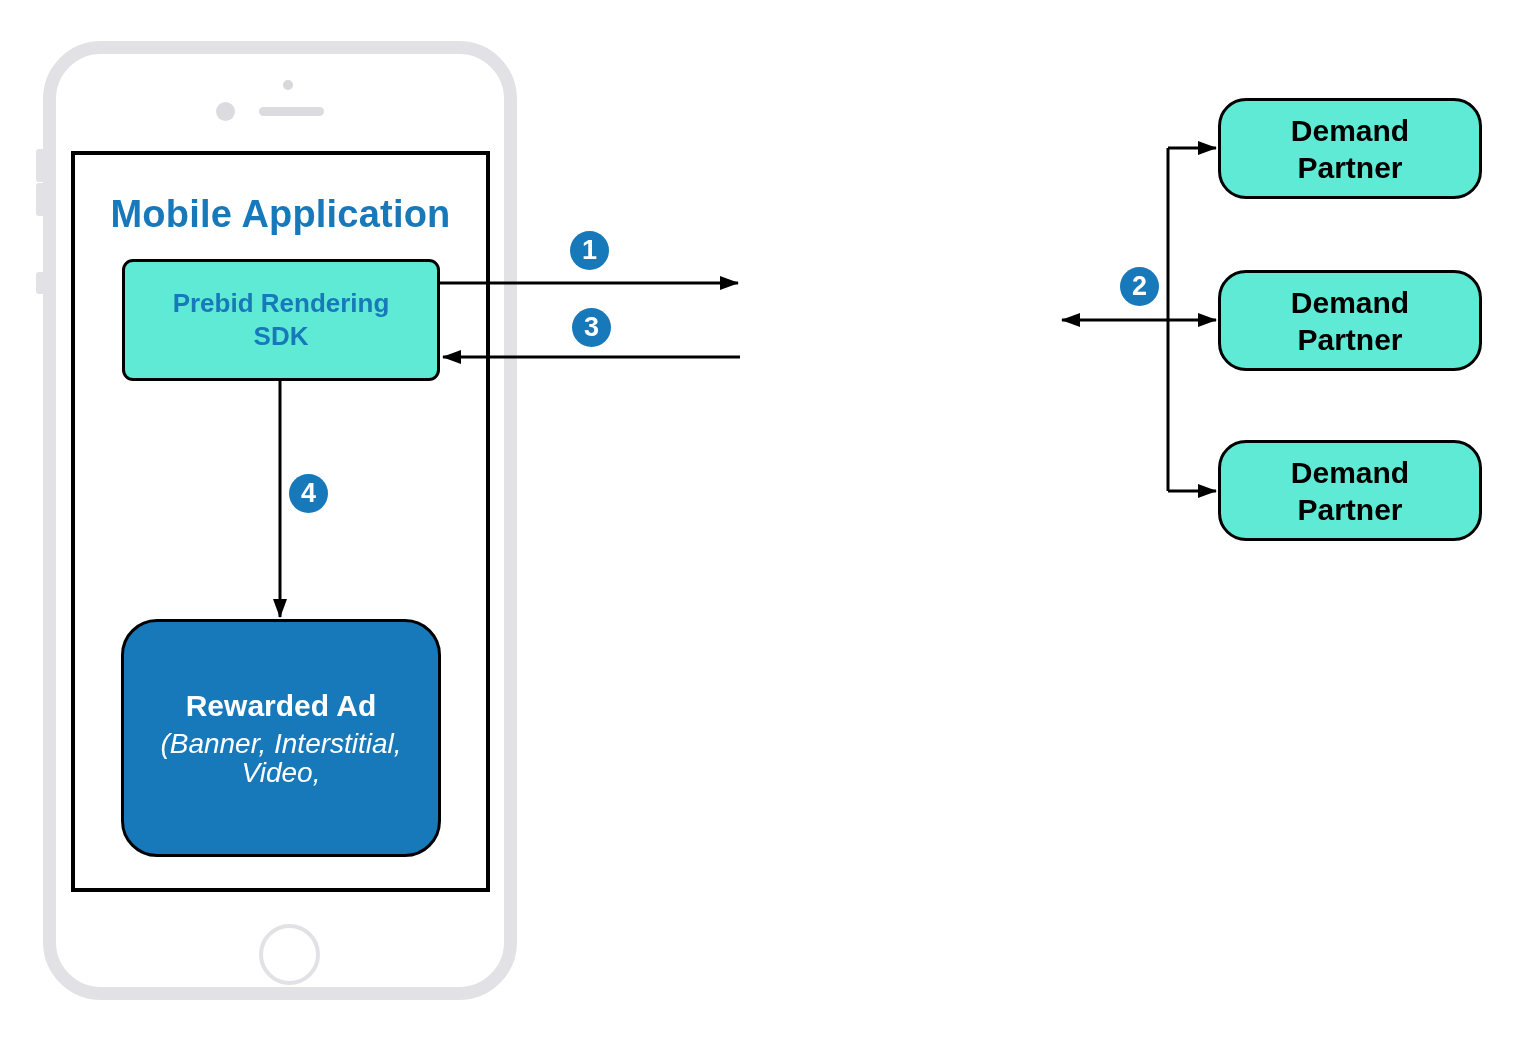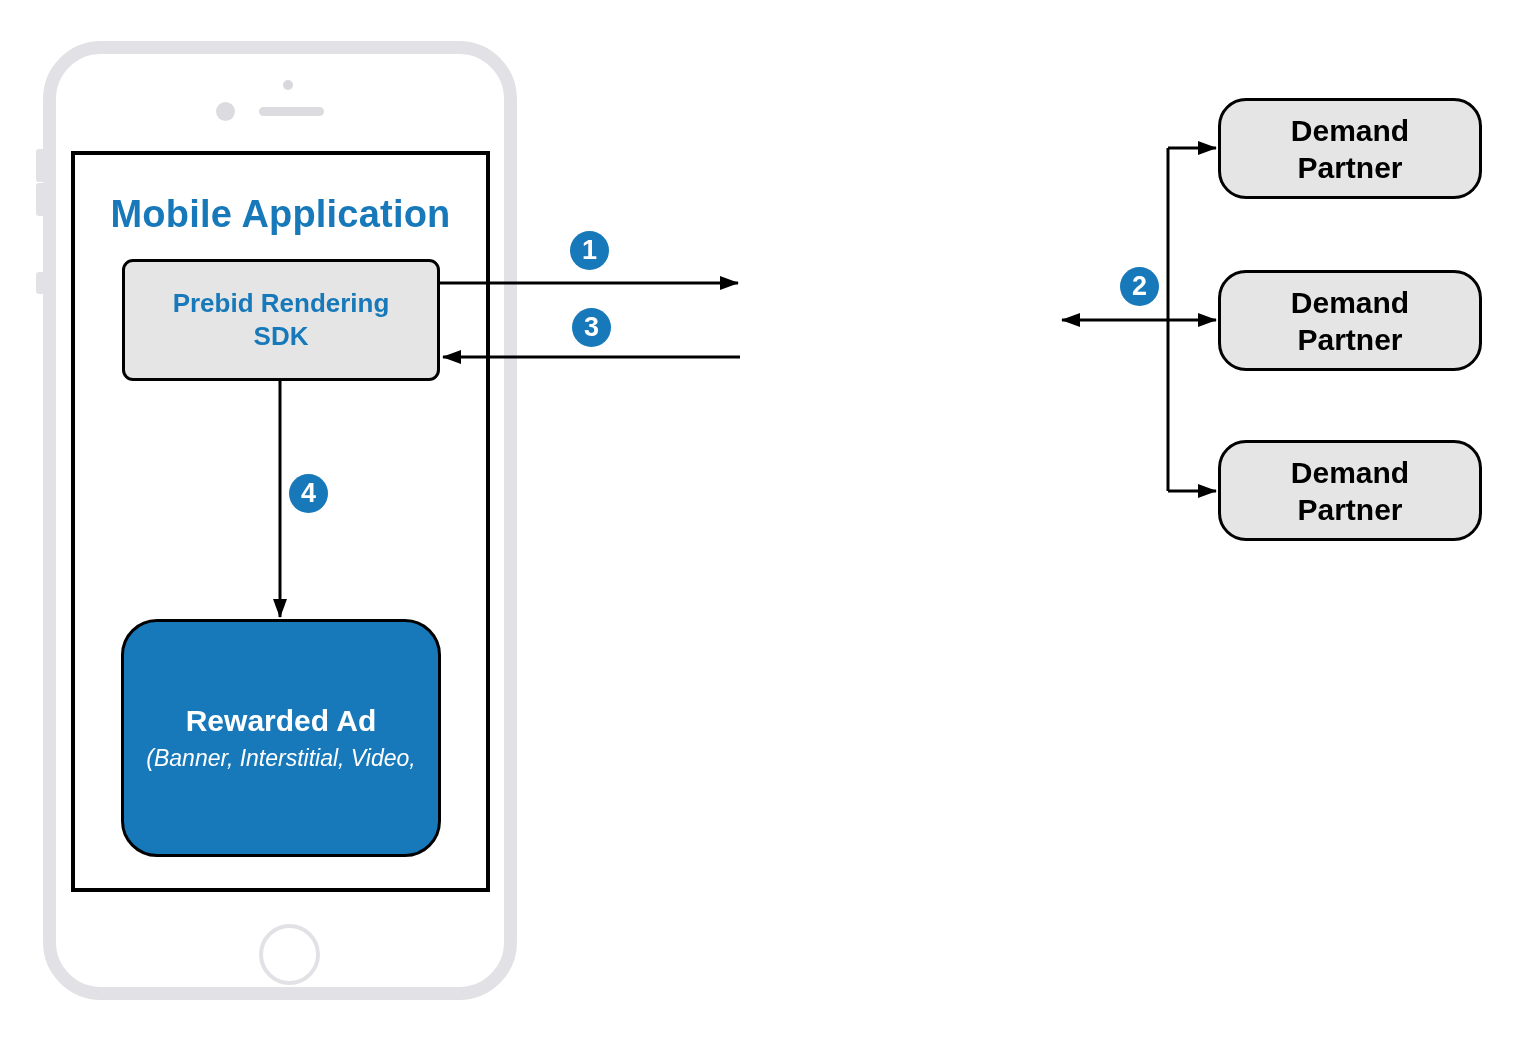--- a/index.html
+++ b/index.html
@@ -49,34 +49,34 @@
     position:absolute;left:71px;top:151px;width:419px;height:741px;
     border:4px solid var(--ink);background:#fff;
   }
   .app-title{
     position:absolute;left:0;top:38px;width:100%;text-align:center;
     font-size:38px;font-weight:bold;color:var(--accent);letter-spacing:0.2px;
   }
 
   
   .node{
-    position:absolute;border:3px solid var(--ink);background:#e5e5e5;
+    position:absolute;border:3px solid var(--ink);background:#5eead4;
     display:flex;flex-direction:column;align-items:center;justify-content:center;
     text-align:center;
   }
   .sdk-box{
     left:122px;top:259px;width:318px;height:122px;border-radius:11px;
     color:var(--accent);font-weight:bold;font-size:26px;line-height:33px;
   }
   .ad-box{
     left:121px;top:619px;width:320px;height:238px;border-radius:36px;
     background:var(--accent);color:var(--white);
   }
   .ad-title{font-size:30px;font-weight:bold;margin-bottom:6px;}
-  .ad-sub{font-size:23px;font-style:italic;line-height:29px;}
+  .ad-sub{font-size:28px;font-style:italic;line-height:29px;}
   .server-box{
     left:740px;top:200px;width:320px;height:238px;border-radius:42px;
   }
   .server-label{font-size:32px;font-weight:bold;color:var(--ink);letter-spacing:0.3px;}
   .prebid-logo{position:relative;width:42px;height:28px;margin-top:14px;}
   .prebid-logo i{
     position:absolute;height:4px;border-radius:2px;background:var(--orange);display:block;
   }
   .prebid-logo .b1{left:0;top:0;width:30px;}
   .prebid-logo .b2{left:6px;top:6px;width:36px;}

